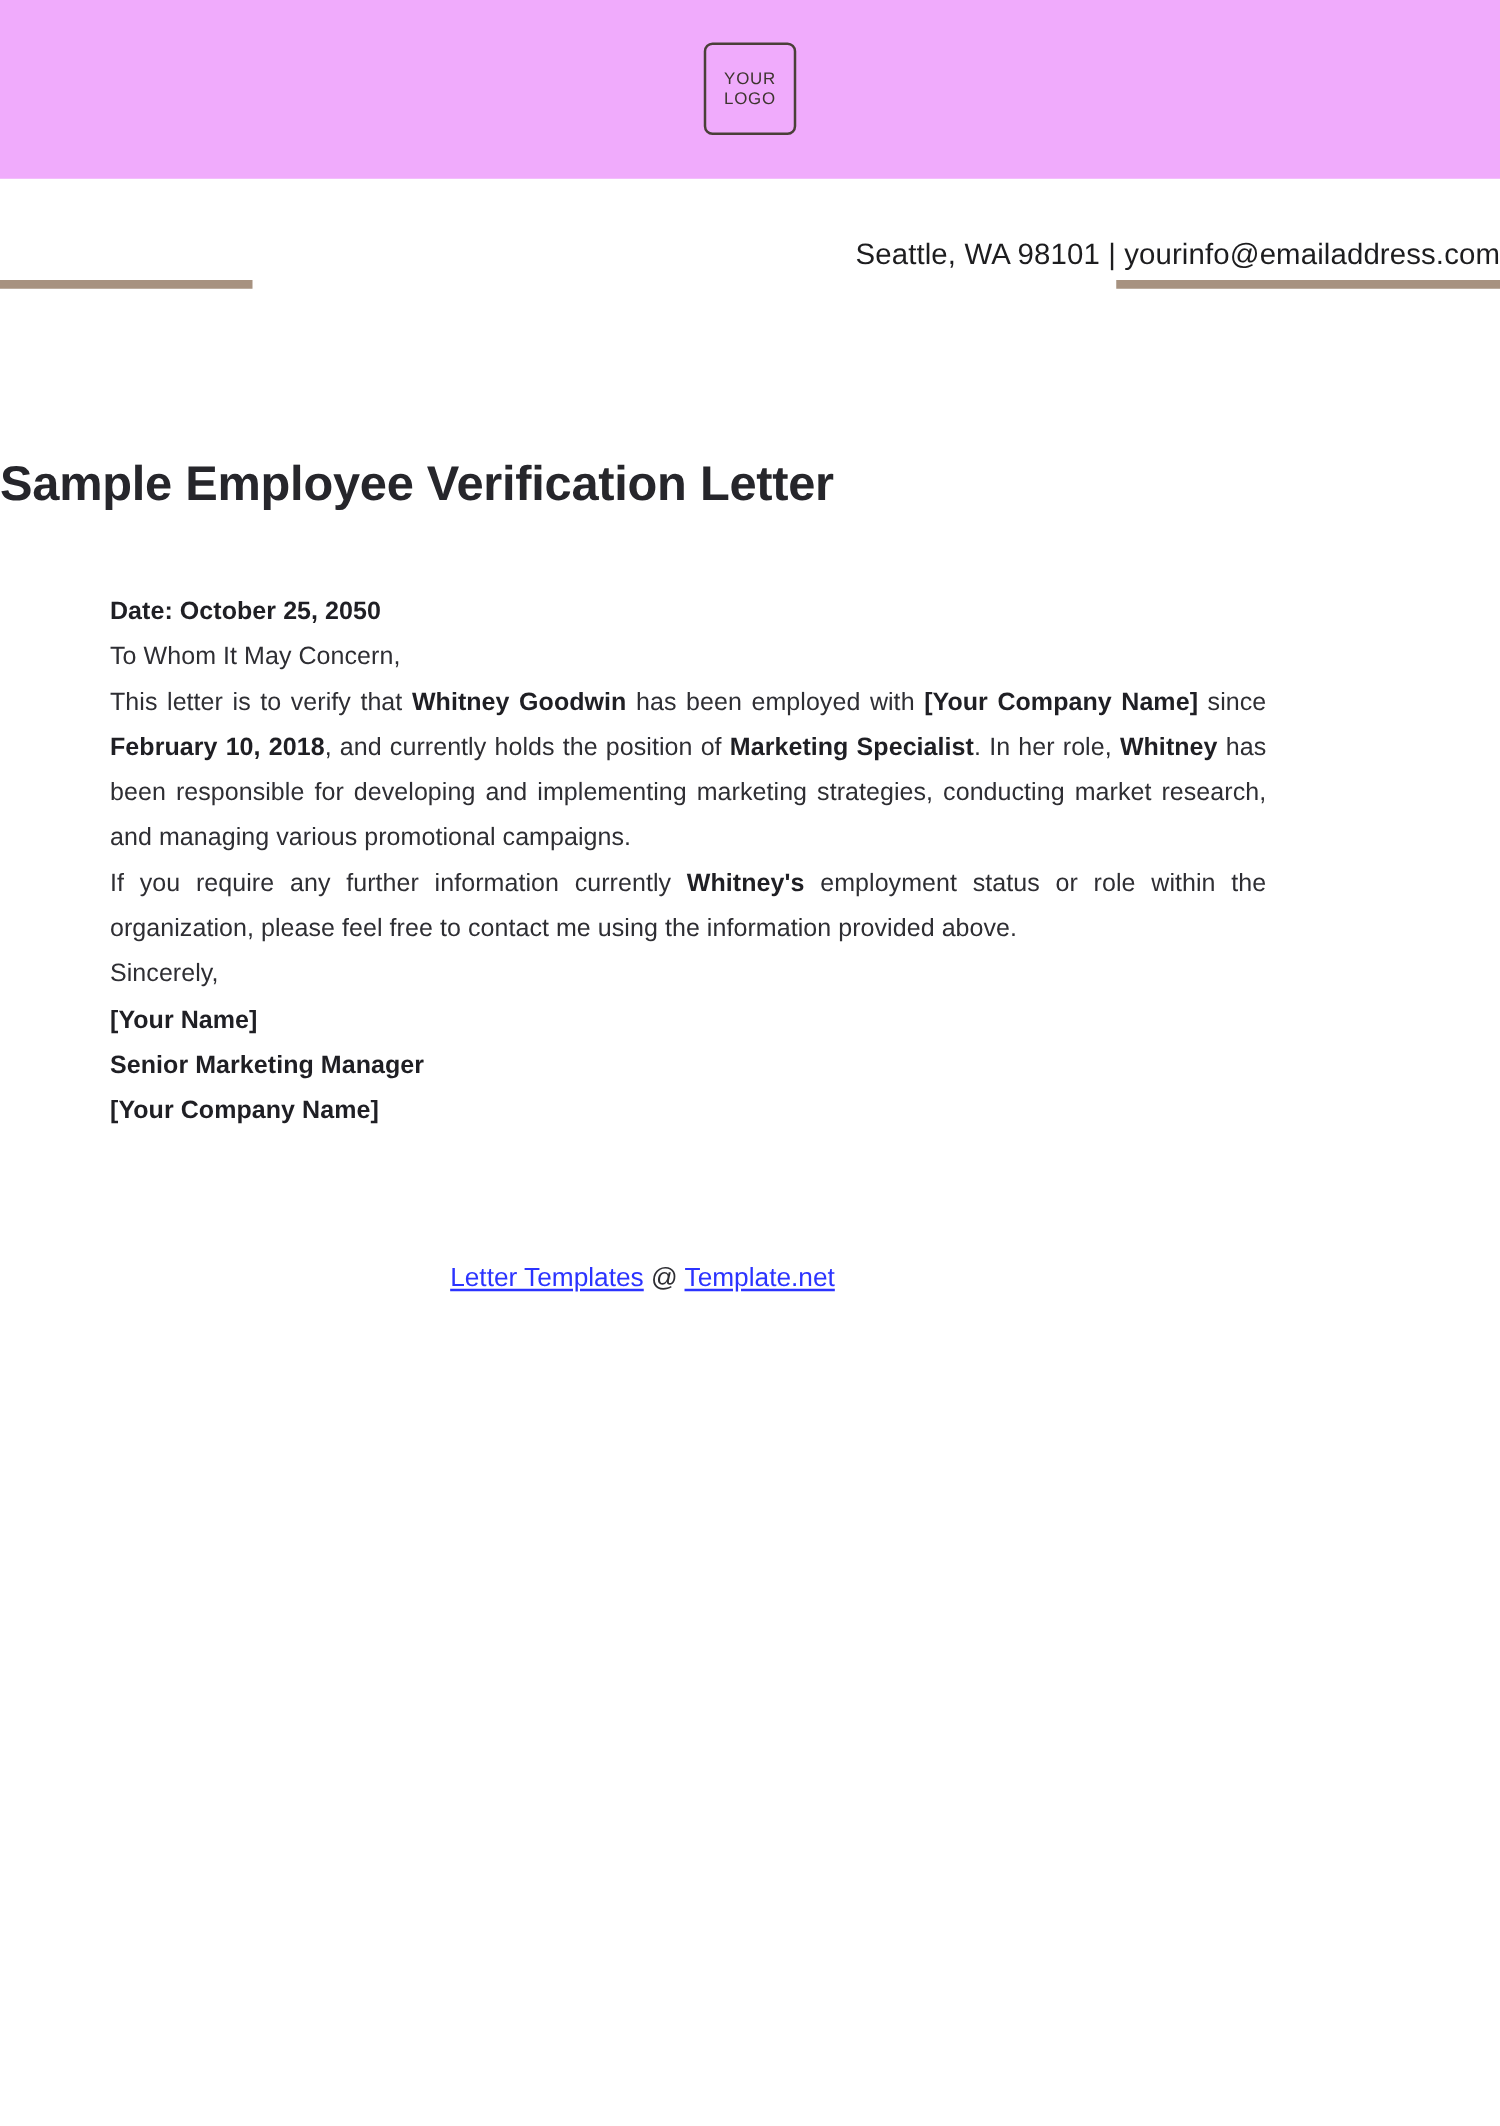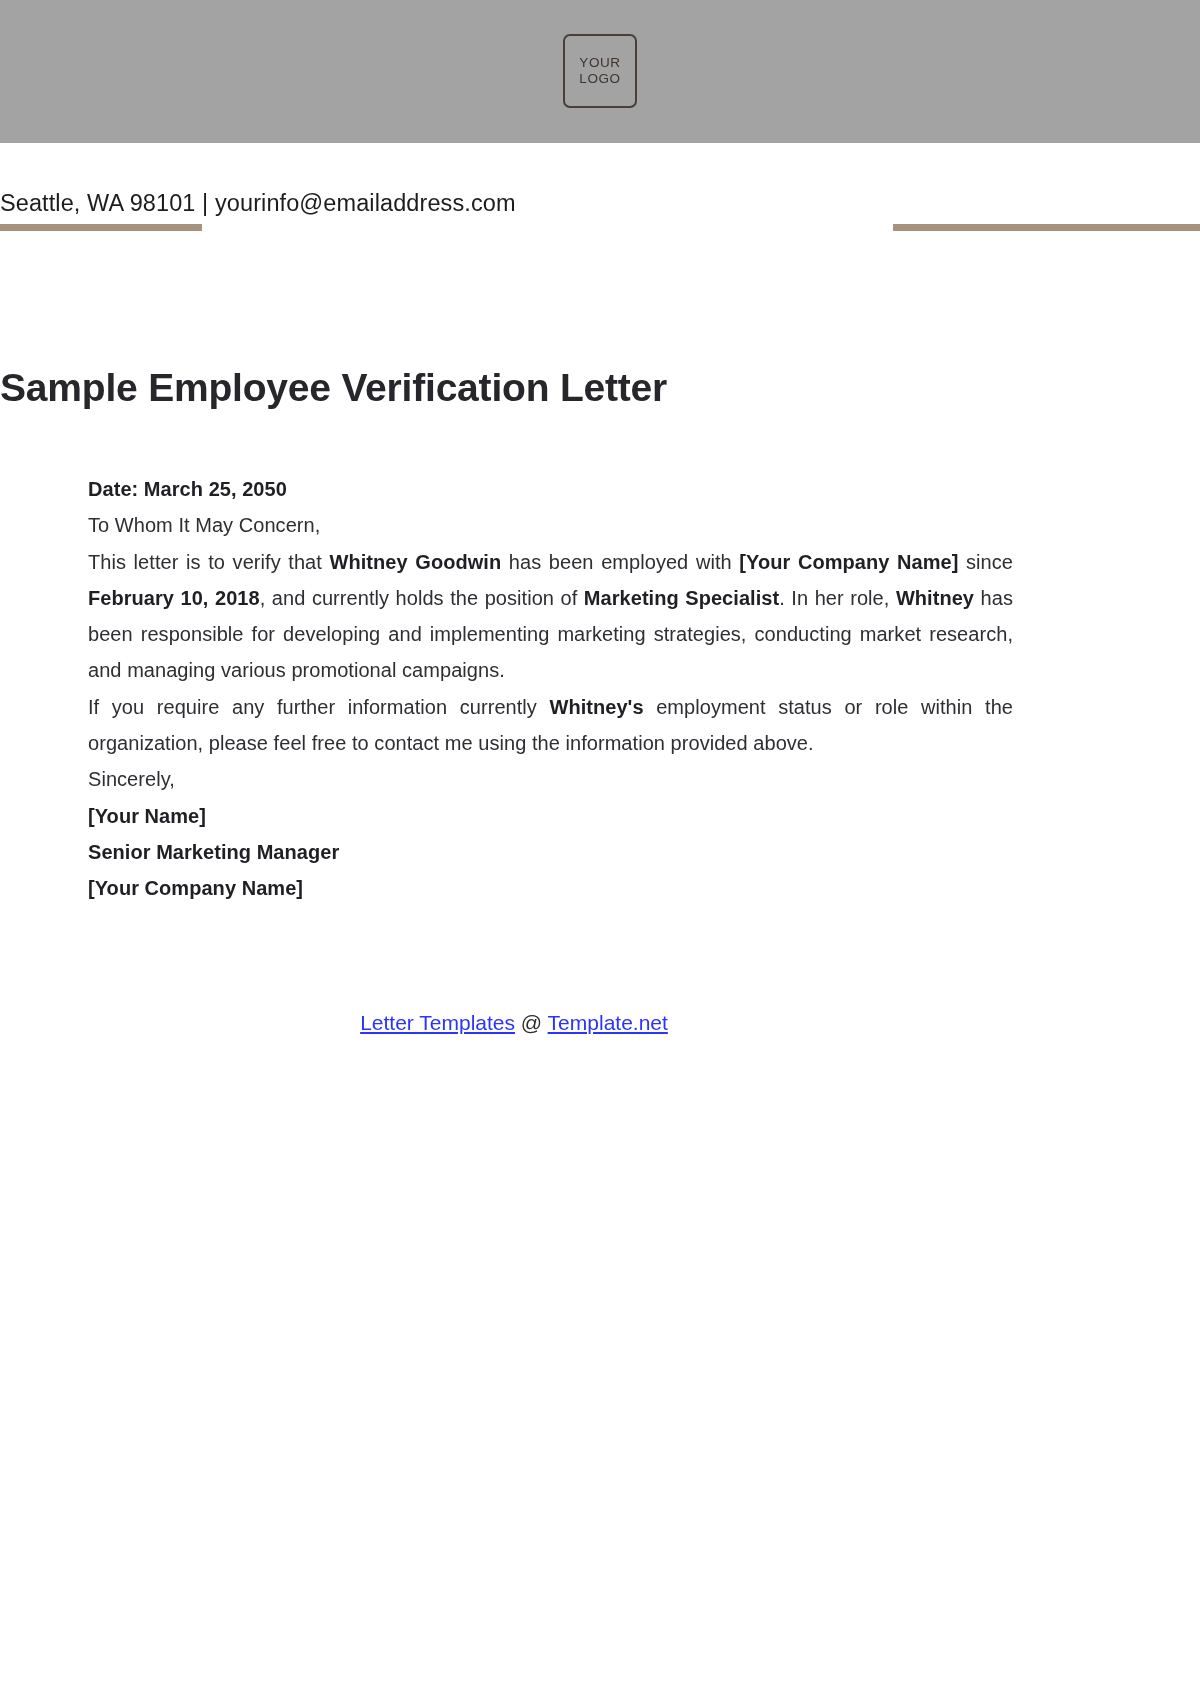--- a/index.html
+++ b/index.html
@@ -16,21 +16,21 @@
     color: #2e2e33;
   }
 
   
   .header-band {
     position: absolute;
     left: 0;
     top: 0;
     width: 1200px;
     height: 143px;
-    background: #a3a3a3;
+    background: #f0abfc;
   }
   .logo-box {
     position: absolute;
     left: 50%;
     transform: translateX(-50%);
     top: 34px;
     width: 74px;
     height: 74px;
     border: 2px solid #4a3f38;
     border-radius: 7px;
@@ -47,21 +47,21 @@
     line-height: 16px;
     font-weight: 400;
   }
 
   
   .contact {
     position: absolute;
     left: 0;
     top: 188px;
     width: 1200px;
-    text-align: left;
+    text-align: right;
     font-size: 23.5px;
     line-height: 30px;
     color: #1d1d1f;
     letter-spacing: 0.1px;
   }
   .contact-line { display: block; white-space: nowrap; }
 
   .rule {
     position: absolute;
     top: 224px;
@@ -135,21 +135,21 @@
 </div>
 
 <div class="rule rule-left"></div>
 <div class="rule rule-right"></div>
 
 <div class="doc-title">Sample Employee Verification Letter</div>
 
 <div class="body-wrap">
 
   <p class="para noju">
-    <b>Date: March 25, 2050</b>
+    <b>Date: October 25, 2050</b>
   </p>
 
   <p class="para noju">To Whom It May Concern,</p>
 
   <p class="para"><span>This letter is to verify that </span><b>Whitney Goodwin</b><span> has been employed with </span><b>[Your Company Name]</b><span> since </span><b>February 10, 2018</b><span>, and currently holds the position of </span><b>Marketing Specialist</b><span>. In her role, </span><b>Whitney</b><span> has been responsible for developing and implementing marketing strategies, conducting market research, and managing various promotional campaigns.</span></p>
 
 
   <p class="para"><span>If you require any further information currently </span><b>Whitney's</b><span> employment status or role within the organization, please feel free to contact me using the information provided above.</span></p>
 
   <p class="para noju">Sincerely,</p>

